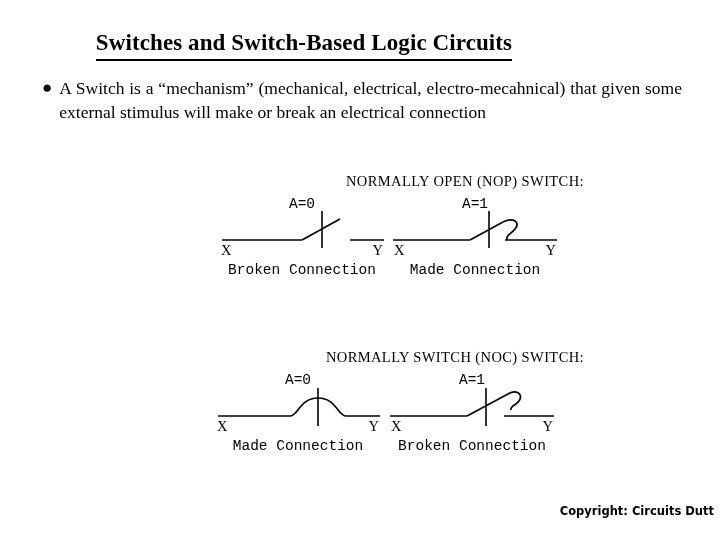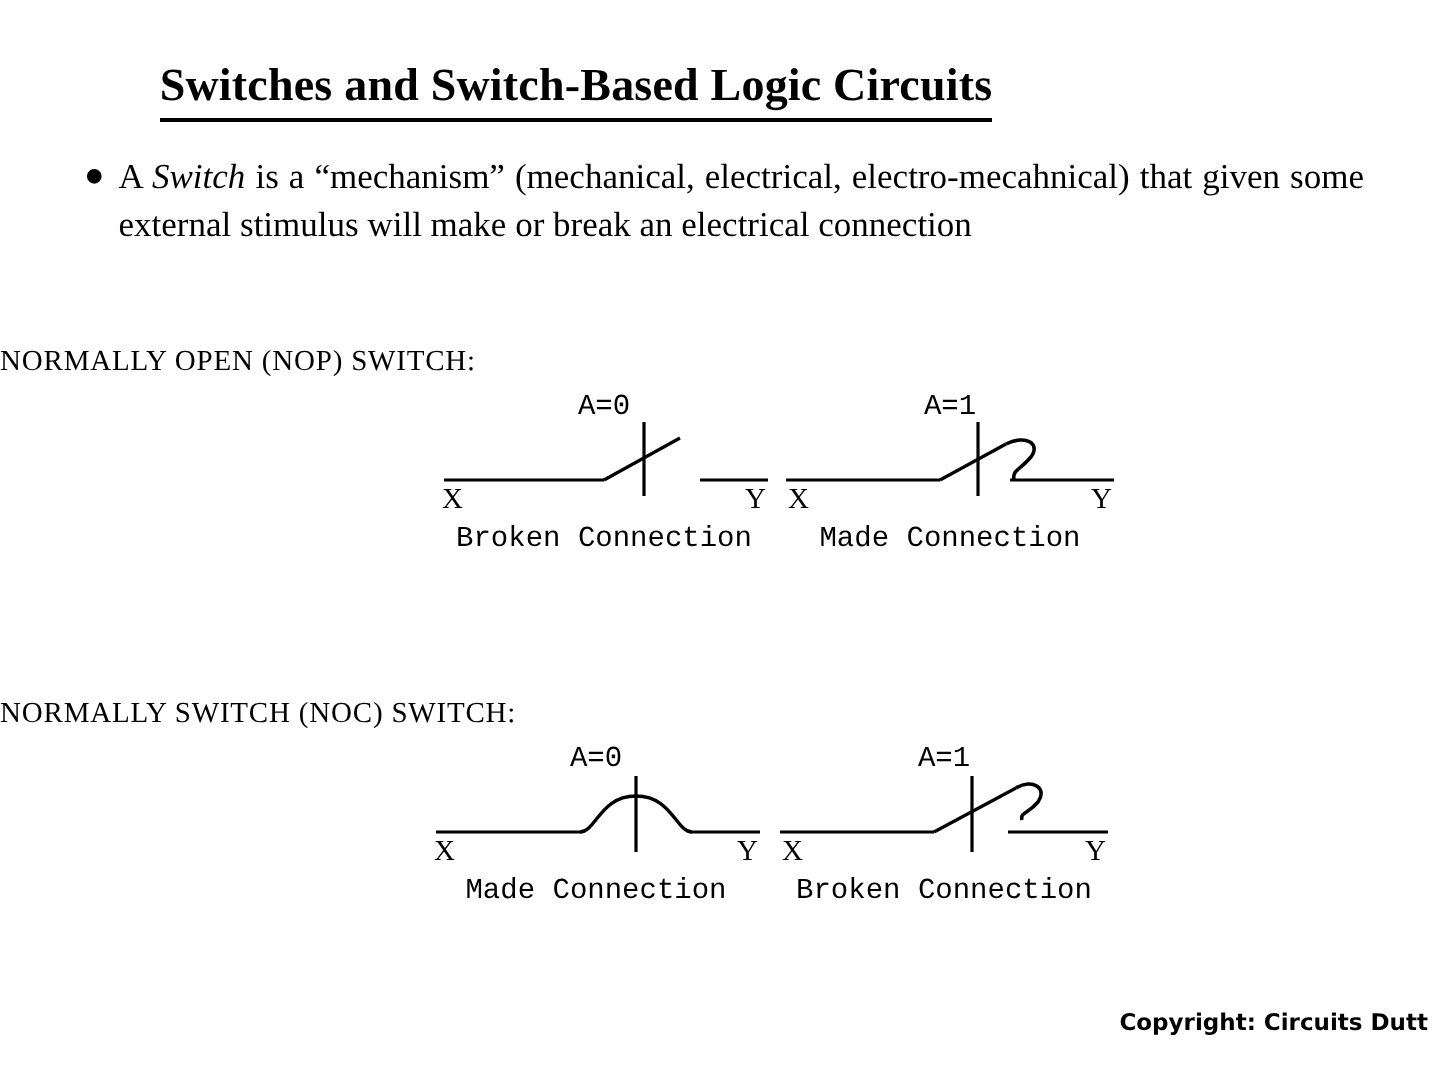--- a/index.html
+++ b/index.html
@@ -22,20 +22,21 @@
     position: absolute;
     left: 0;
     top: 30px;
     width: 576px;
     text-align: center;
     font-family: "Liberation Serif", "DejaVu Serif", serif;
     font-size: 23px;
     font-weight: bold;
     letter-spacing: 0.1px;
     white-space: nowrap;
+    padding-left: 16px;
   }
   #slide-title .title-inner {
     display: inline-block;
     border-bottom: 2px solid #000;
     padding-bottom: 3px;
   }
 
   
   #bullet-block {
     position: absolute;
@@ -52,29 +53,28 @@
     flex: 0 0 auto;
   }
   #bullet-text {
     font-size: 17.5px;
     line-height: 24px;
     text-align: justify;
     text-justify: inter-word;
     flex: 1 1 auto;
   }
   #bullet-text .kw {
-    font-style: italic;
   }
 
   
   .section-heading {
     position: absolute;
     width: 584px;
     left: 0;
-    text-align: left;
+    text-align: right;
     font-size: 14.5px;
     font-family: "Liberation Serif", "DejaVu Serif", serif;
     letter-spacing: 0.4px;
     white-space: nowrap;
   }
   #nop-heading { top: 173px; }
   #noc-heading { top: 349px; }
 
   
   .fig {

